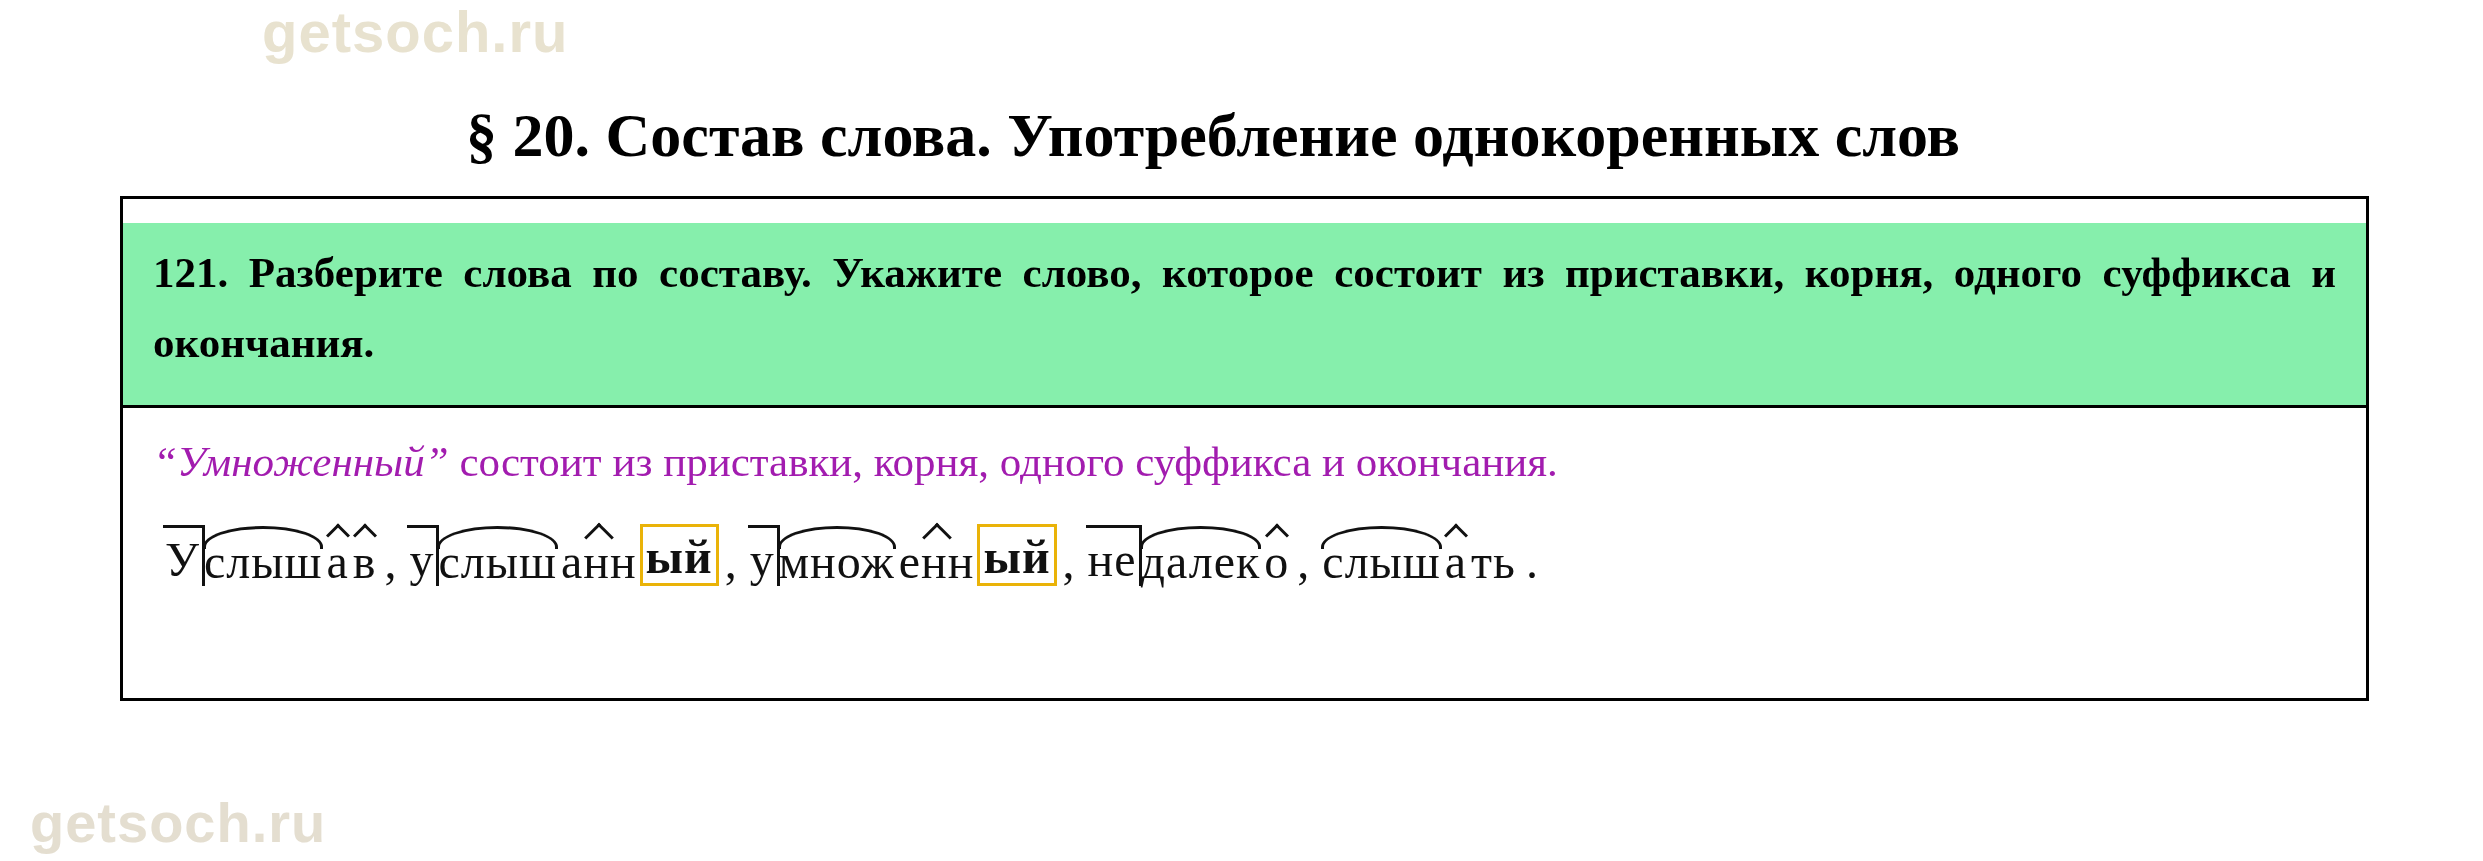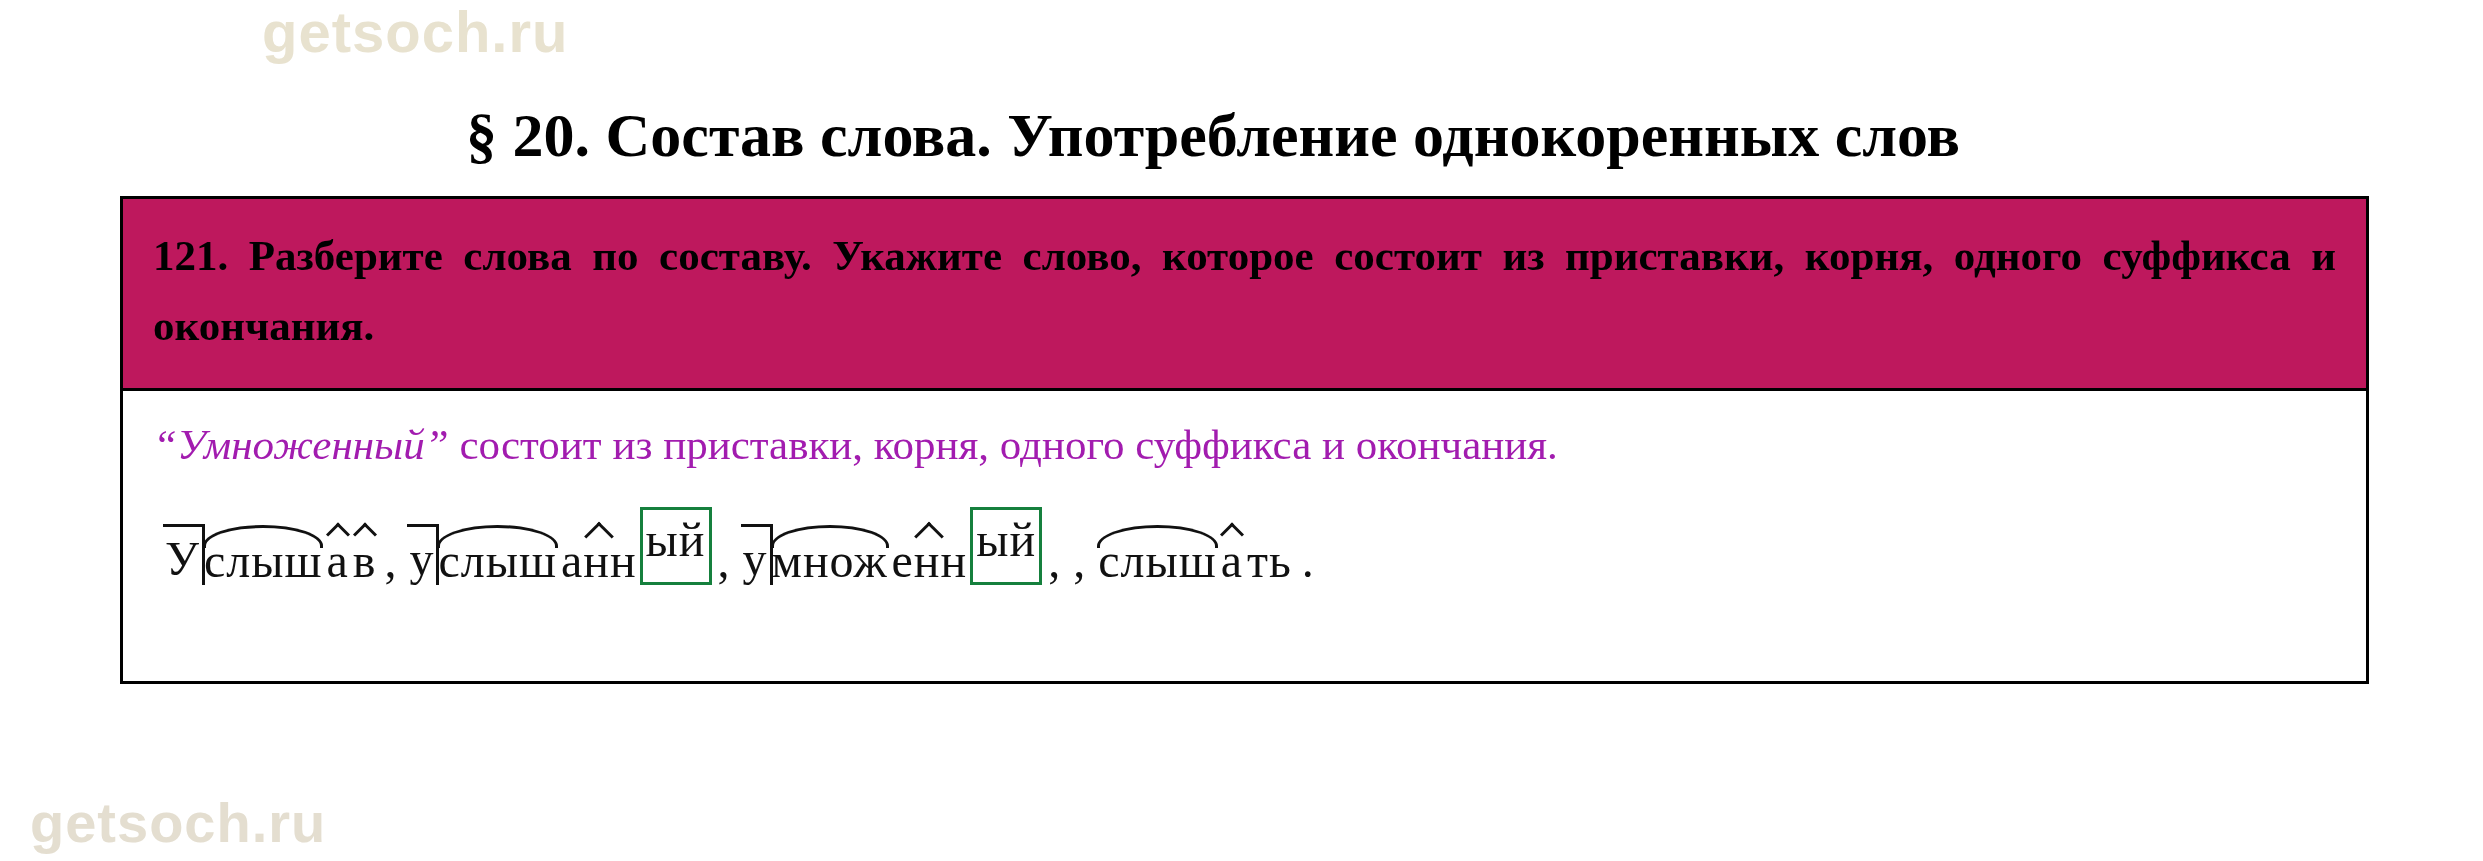--- a/index.html
+++ b/index.html
@@ -48,24 +48,25 @@
   .exercise {
     position: absolute;
     left: 120px;
     top: 196px;
     width: 2249px;
     border: 3px solid #000;
     box-sizing: border-box;
     background: #ffffff;
   }
   .task-block {
-    background: #be185d;
+    background: #86efac;
     border-bottom: 3px solid #000;
-    padding: 22px 30px 28px 30px;
+    padding: 15px 30px 28px 30px;
     box-sizing: border-box;
+    margin-top: 24px;
   }
   .task-text {
     font-size: 43px;
     font-weight: bold;
     line-height: 1.62;
     text-align: justify;
     text-align-last: left;
     color: #000;
     margin: 0;
   }
@@ -144,23 +145,24 @@
     top: 1px;
     width: 18px;
     height: 18px;
     transform: translateX(-50%) rotate(45deg);
     border-top: 3px solid #111;
     border-left: 3px solid #111;
   }
   .seg.suffix.narrow::before { width: 14px; height: 14px; }
   
   .seg.ending {
-    border: 3px solid #15803d;
-    padding: 6px 3px 18px 3px;
+    border: 3px solid #eab308;
+    padding: 6px 3px 2px 3px;
     margin-left: 1px;
+    font-weight: bold;
   }
   .punct {
     display: inline-block;
     margin: 0 10px 0 2px;
     line-height: 1.0;
   }
   .punct.last { margin-left: 4px; }
 </style>
 </head>
 <body>
@@ -205,20 +207,25 @@
       <span class="punct">,</span>
 
       <span class="word">
         <span class="seg prefix">у</span>
         <span class="seg root">множ</span>
         <span class="seg suffix">енн</span>
         <span class="seg ending">ый</span>
       </span>
       <span class="punct">,</span>
 
+      <span class="word">
+        <span class="seg prefix">не</span>
+        <span class="seg root">далек</span>
+        <span class="seg suffix narrow">о</span>
+      </span>
       <span class="punct">,</span>
 
       <span class="word">
         <span class="seg root">слыш</span>
         <span class="seg suffix narrow">а</span>
         <span class="seg">ть</span>
       </span>
       <span class="punct last">.</span>
 
     </div>

